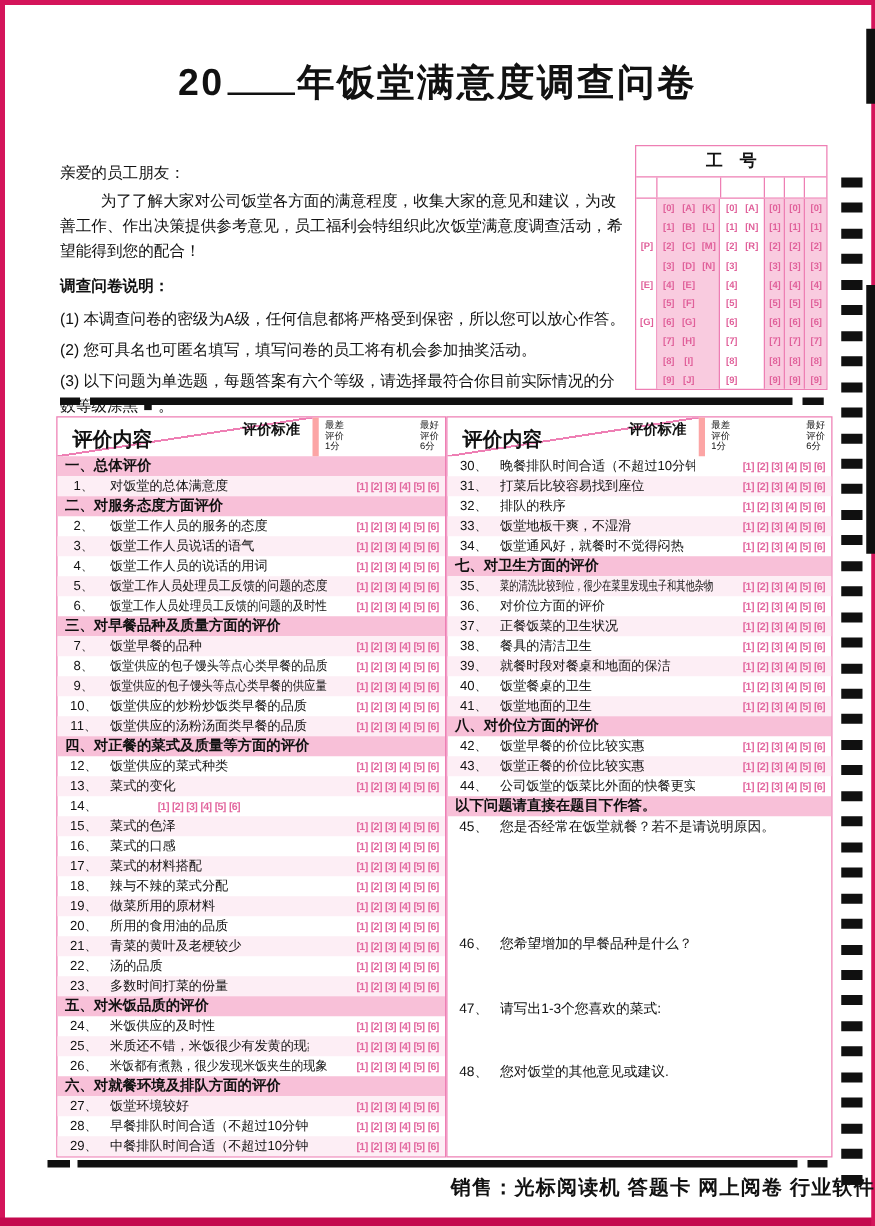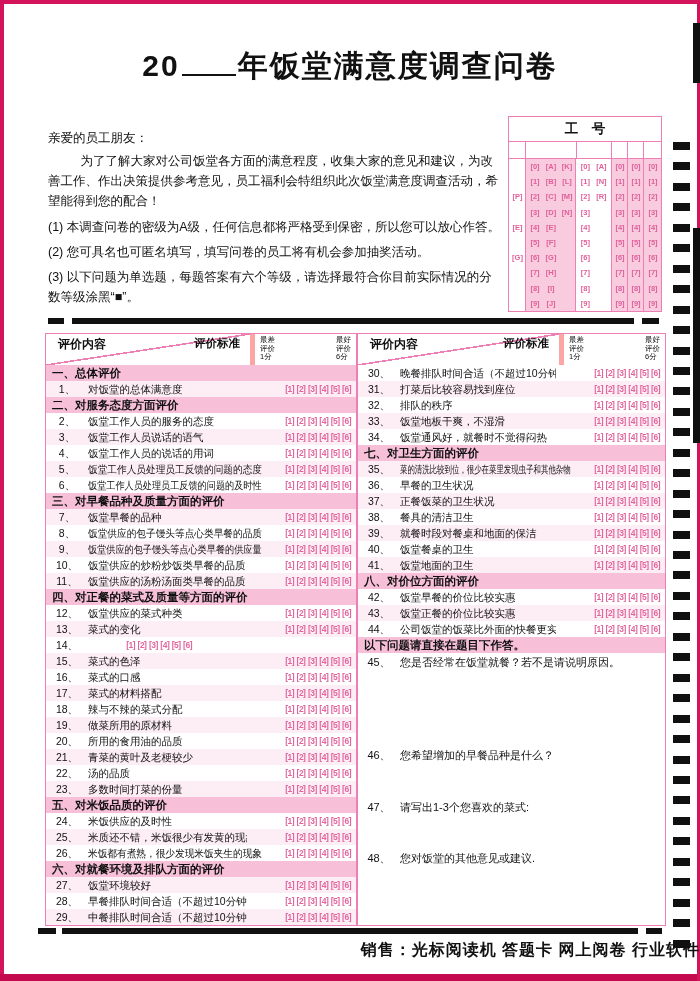--- a/index.html
+++ b/index.html
@@ -49,21 +49,21 @@
 
   
   .qbox{position:absolute;top:333px;height:591px;border:1.6px solid #ee7fb4;
     box-sizing:content-box;background:#fff;}
   .qbox.left{left:45px;width:310px;}
   .qbox.right{left:357px;width:307px;}
   .qhead{height:31px;display:flex;position:relative;}
   .qhead-diag{flex:1;position:relative;
     background:linear-gradient(to bottom right,transparent calc(50% - 0.8px),#ee7fb4 calc(50% - 0.8px),#ee7fb4 calc(50% + 0.8px),transparent calc(50% + 0.8px));}
   .qhead-std{position:absolute;top:2px;right:10px;font-size:11.5px;font-weight:bold;}
-  .qhead-cnt{position:absolute;bottom:12px;left:12px;font-size:12px;font-weight:bold;}
+  .qhead-cnt{position:absolute;bottom:2px;left:12px;font-size:16px;font-weight:bold;}
   .qhead-scale{width:106px;border-left:5px solid #fca5a5;display:flex;
     justify-content:space-between;padding:2px 5px;box-sizing:border-box;
     font-size:7.5px;line-height:8.5px;white-space:pre-line;}
 
   .row{height:16px;line-height:16px;display:flex;align-items:center;overflow:hidden;}
   .row.section,.row.note{background:#f8c0d8;font-weight:bold;font-size:11.5px;padding-left:6px;}
   .row.q{font-size:10.5px;}
   .row.q.alt{background:#fdeef5;}
   .q-num{width:42px;text-align:center;flex:none;}
   .q-text{flex:1;min-width:0;white-space:nowrap;overflow:hidden;display:inline-block;}
@@ -93,20 +93,21 @@
   <div class="edge-black eb1"></div>
   <div class="edge-black eb2"></div>
 
   <div class="title">
     <span>20</span><span class="title-underline"></span><span>年饭堂满意度调查问卷</span>
   </div>
 
   <div class="intro">
     <p>亲爱的员工朋友：</p>
     <p class="p-body">为了了解大家对公司饭堂各方面的满意程度，收集大家的意见和建议，为改善工作、作出决策提供参考意见，员工福利会特组织此次饭堂满意度调查活动，希望能得到您的配合！</p>
+    <p class="p-note-head">调查问卷说明：</p>
     <p class="p-note">(1) 本调查问卷的密级为A级，任何信息都将严格受到保密，所以您可以放心作答。</p>
     <p class="p-note">(2) 您可具名也可匿名填写，填写问卷的员工将有机会参加抽奖活动。</p>
     <p class="p-note">(3) 以下问题为单选题，每题答案有六个等级，请选择最符合你目前实际情况的分数等级涂黑“■”。</p>
   </div>
 
   <div class="emp-grid">
     <div class="emp-title">工　号</div>
     <div class="emp-write-row" id="emp-write">
         <div class="emp-write-cell" style="width: 17px;"></div>
         <div class="emp-write-cell" style="width: 51px;"></div>
@@ -805,21 +806,21 @@
             <span class="q-opt">[1]</span>
             <span class="q-opt">[2]</span>
             <span class="q-opt">[3]</span>
             <span class="q-opt">[4]</span>
             <span class="q-opt">[5]</span>
             <span class="q-opt">[6]</span>
           </span>
         </div>
         <div class="row q">
           <span class="q-num">36、</span>
-          <span class="q-text">早餐的卫生状况</span>
+          <span class="q-text">对价位方面的评价</span>
           <span class="q-scale">
             <span class="q-opt">[1]</span>
             <span class="q-opt">[2]</span>
             <span class="q-opt">[3]</span>
             <span class="q-opt">[4]</span>
             <span class="q-opt">[5]</span>
             <span class="q-opt">[6]</span>
           </span>
         </div>
         <div class="row q alt">

